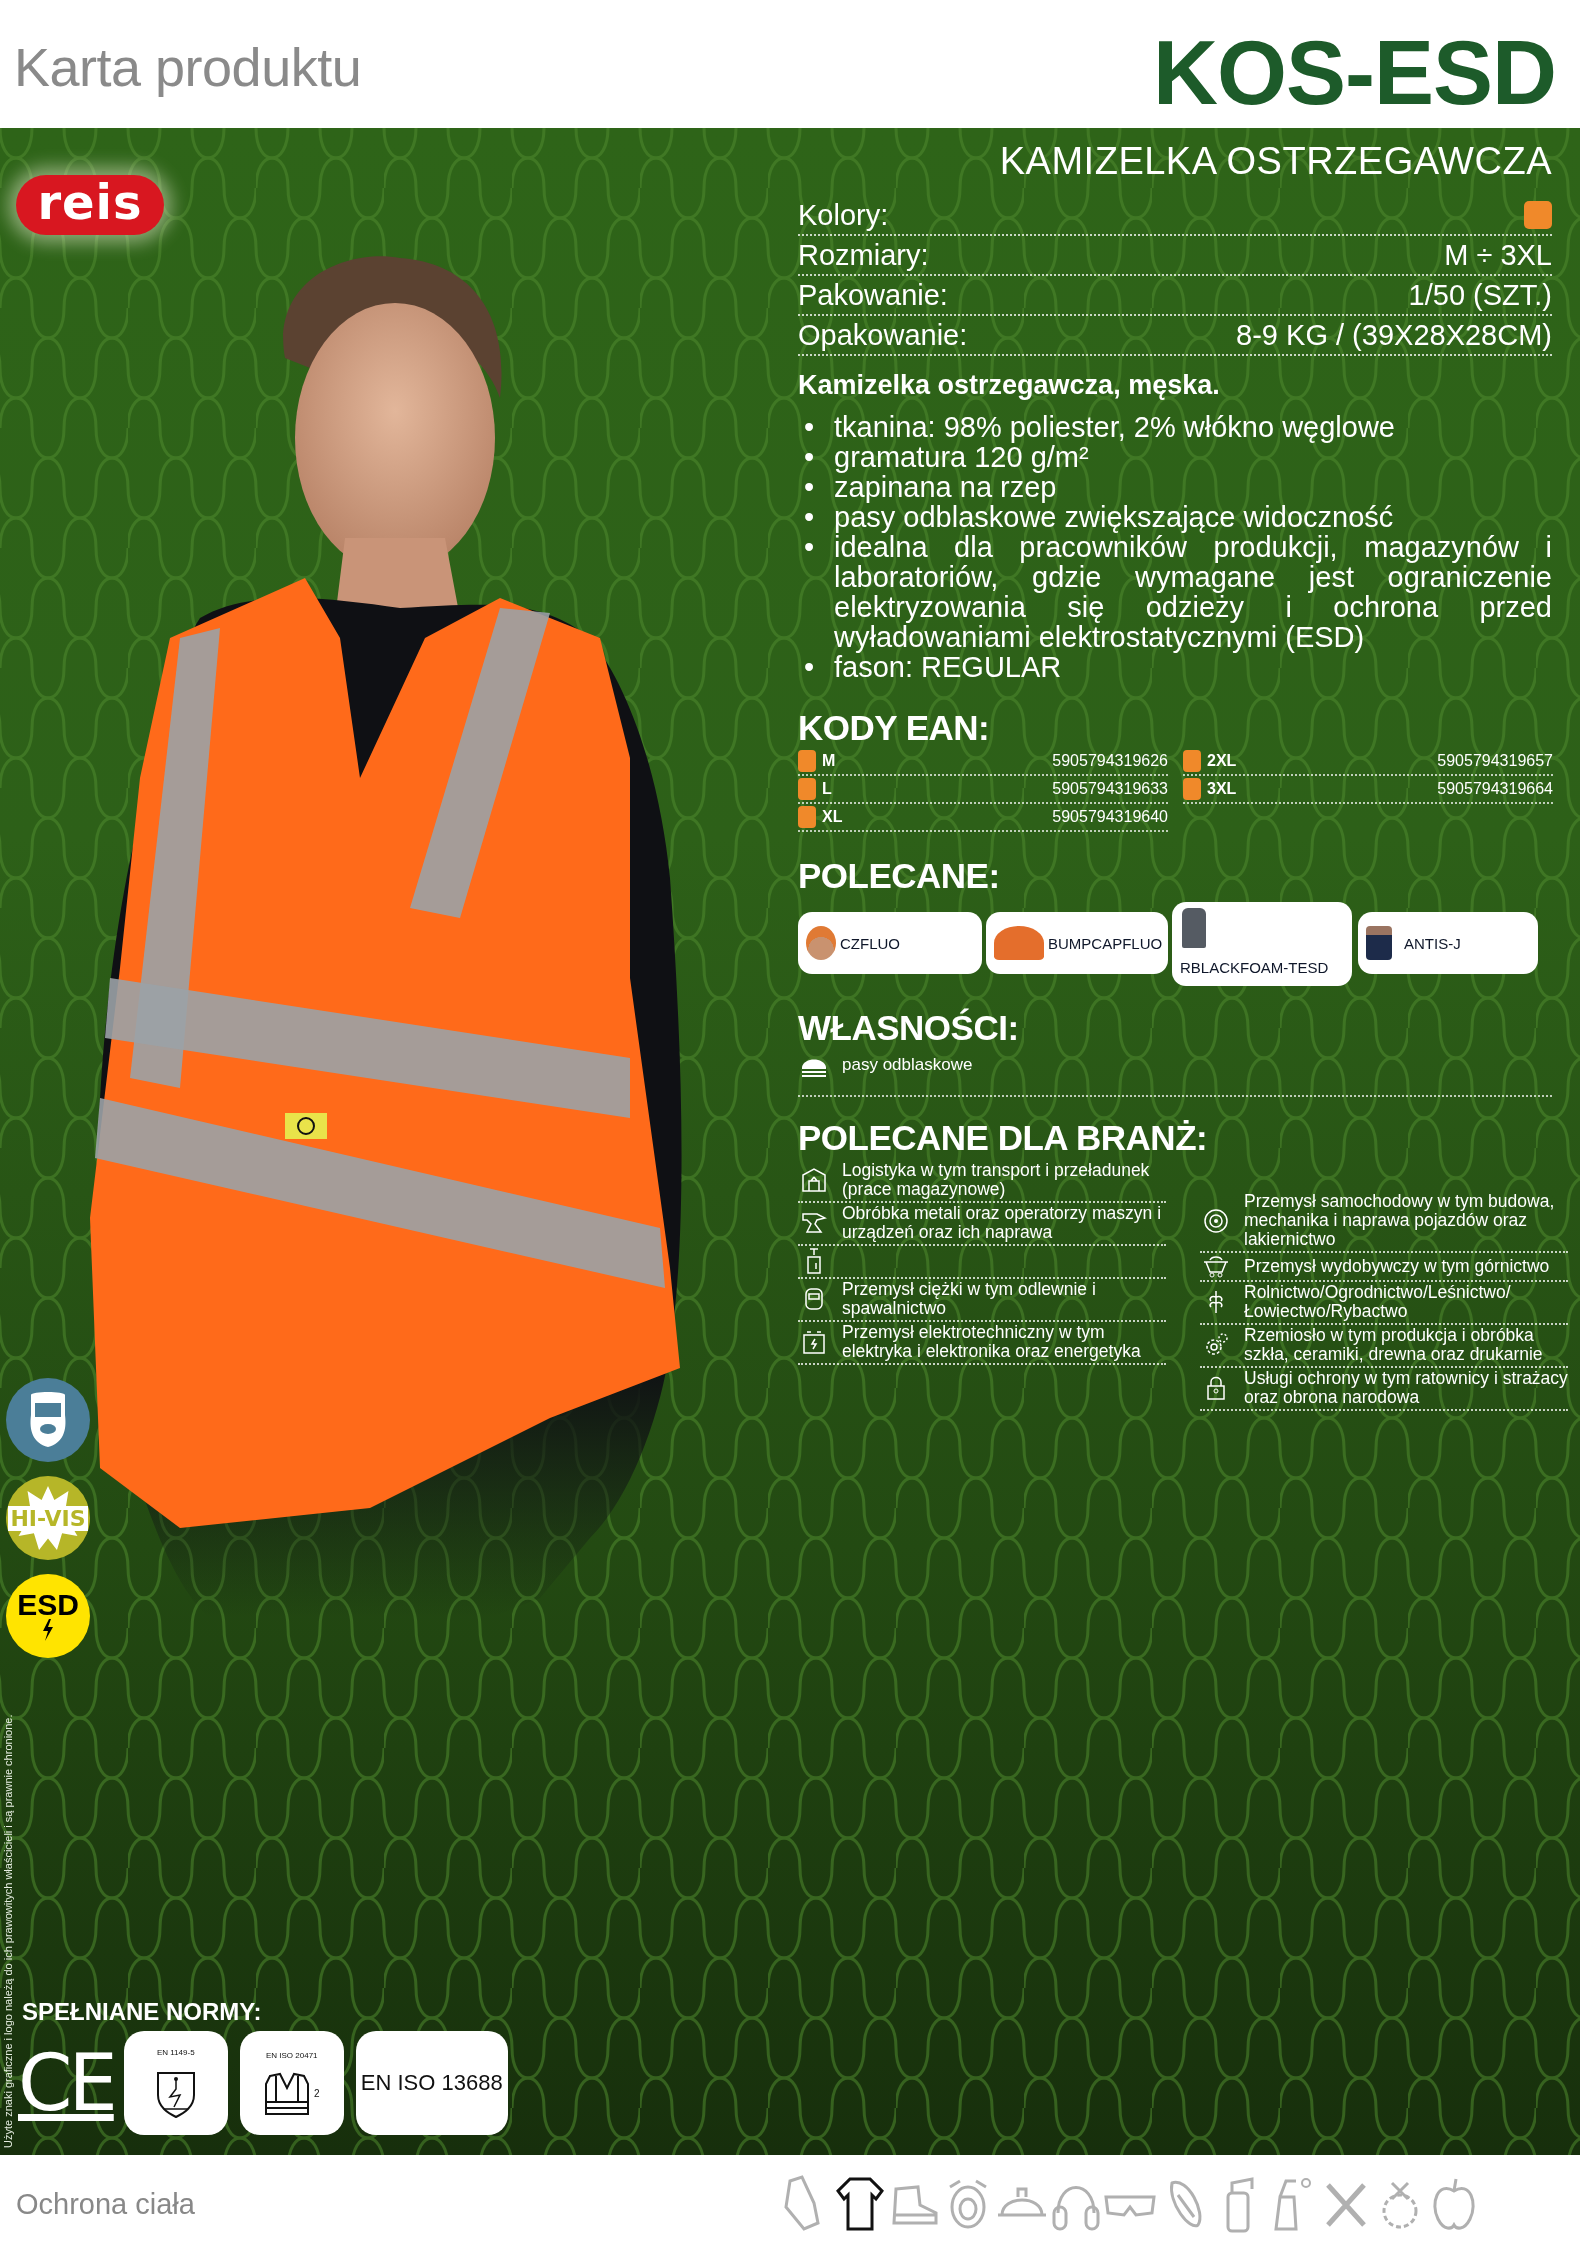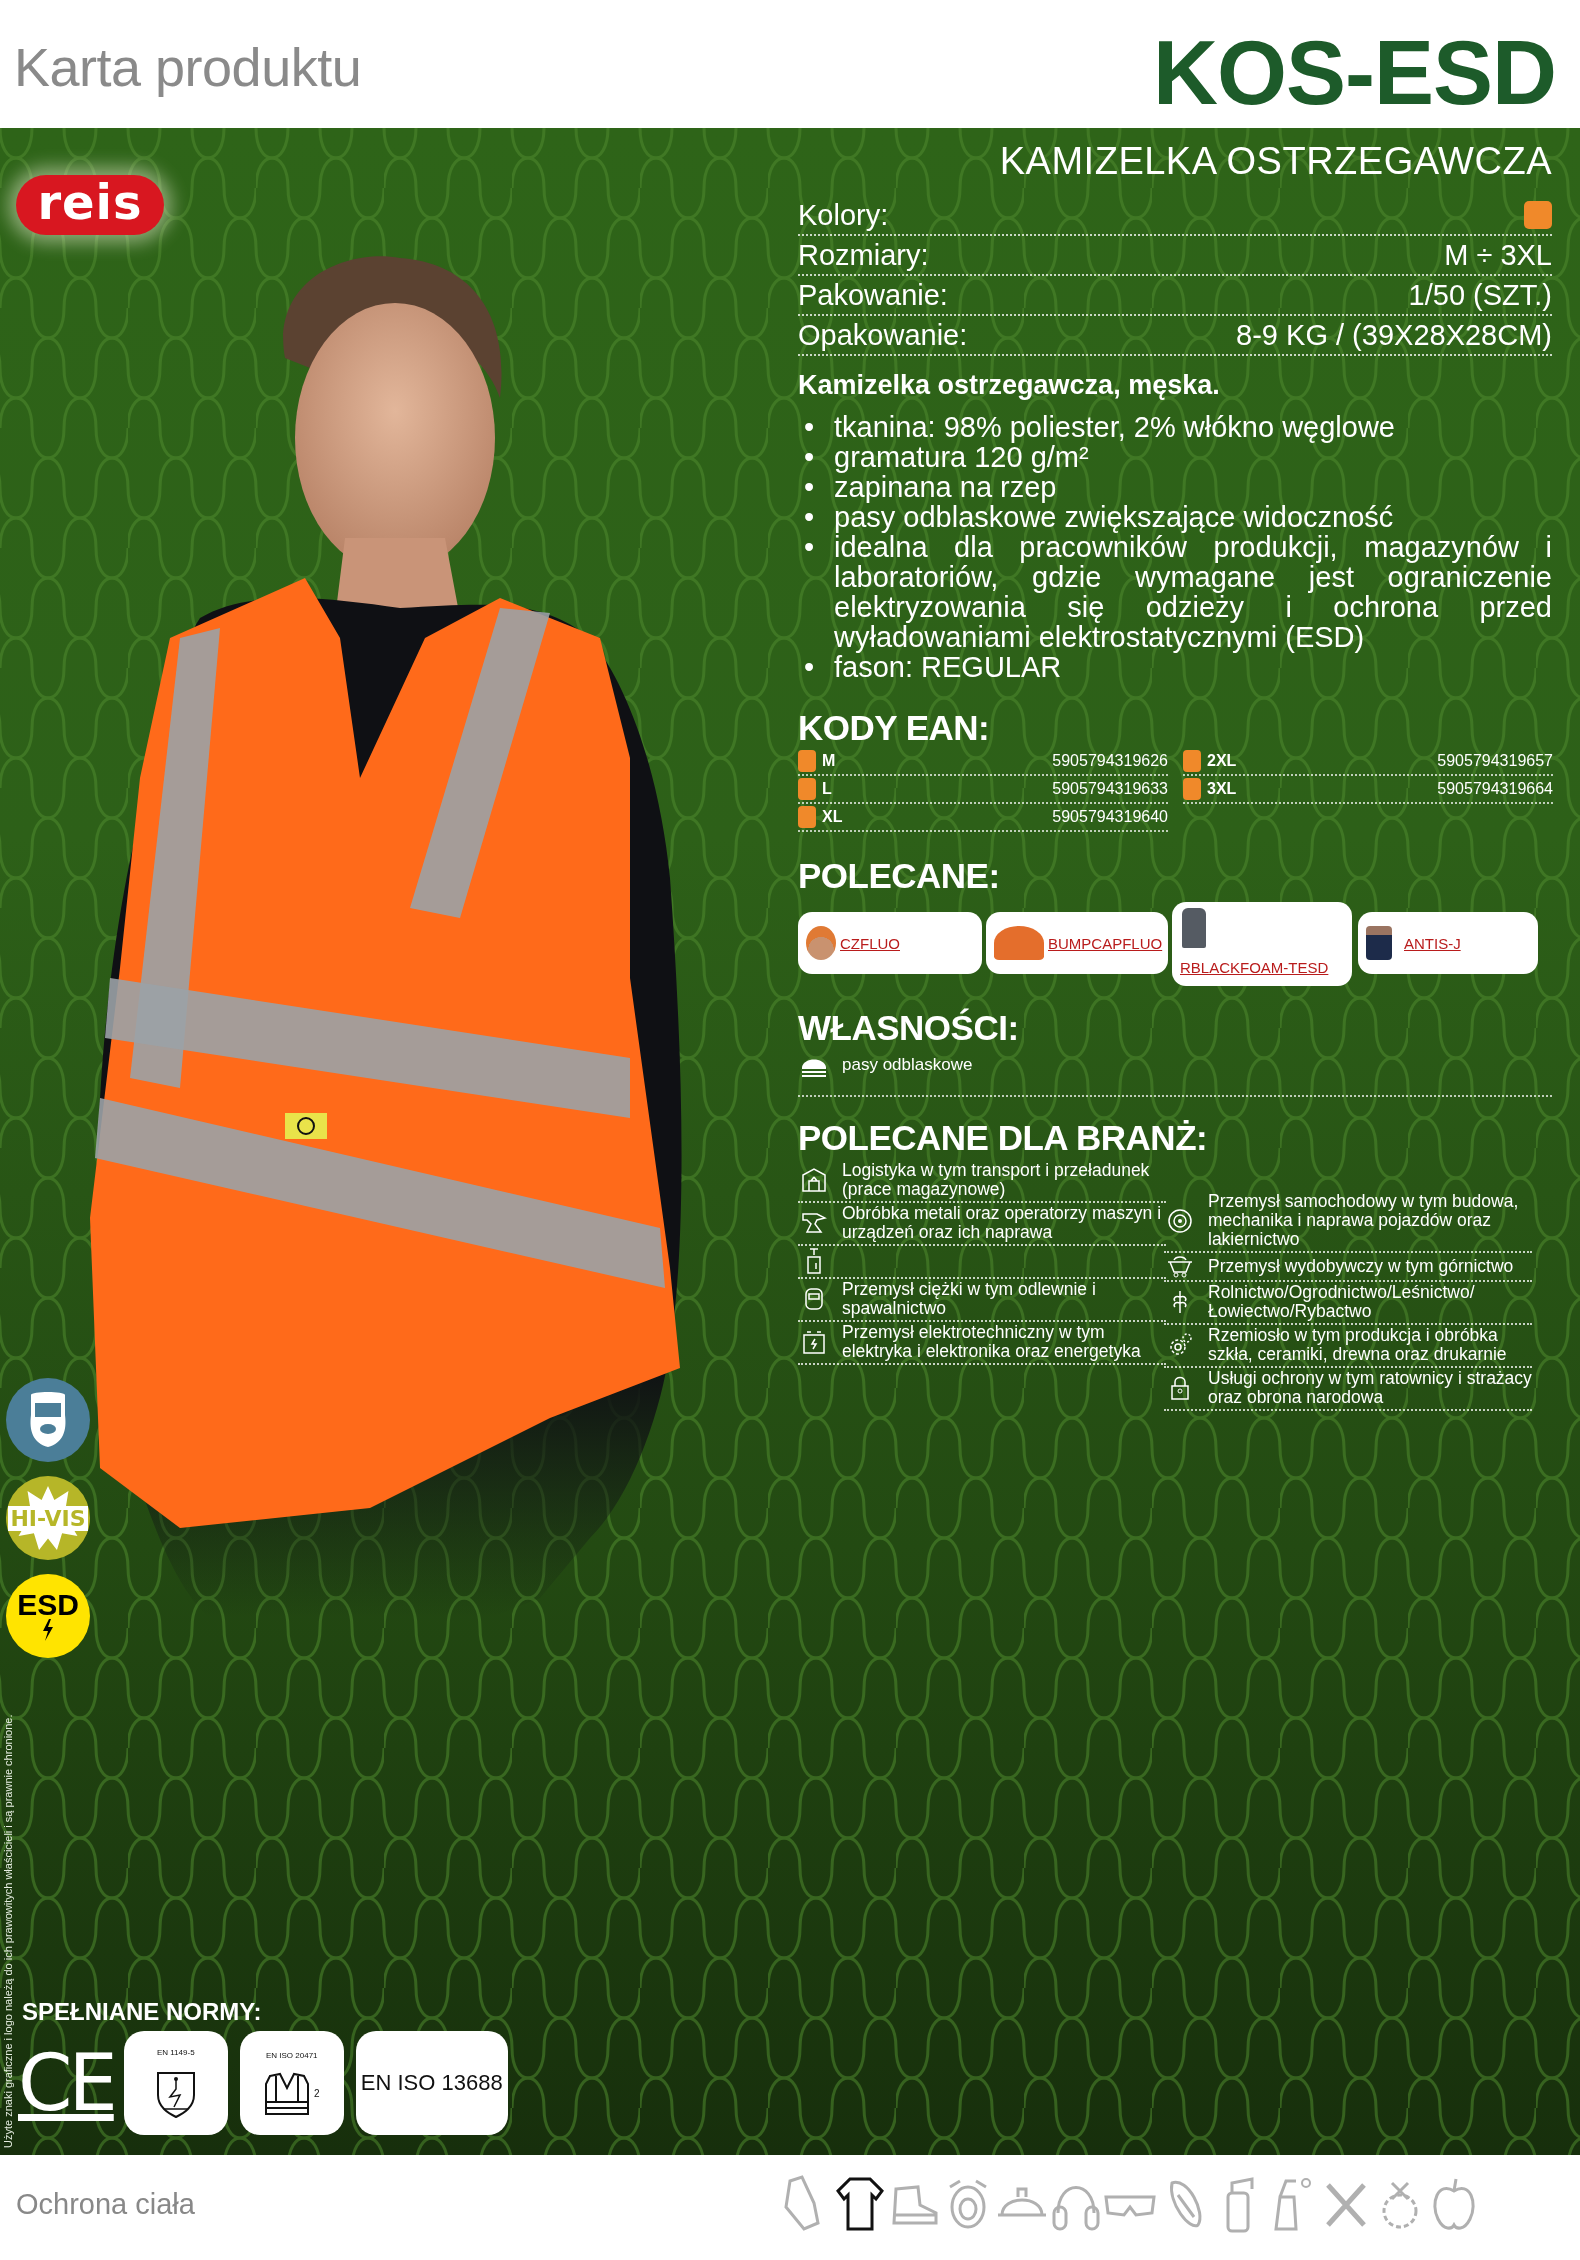--- a/index.html
+++ b/index.html
@@ -50,21 +50,21 @@
   .section-title { position: absolute; left: 0; font-size: 35px; font-weight: 700; letter-spacing: -0.5px; }
 
   .ean-grid { position: absolute; left: 0; top: 620px; width: 754px; }
   .ean-col { position: absolute; top: 0; width: 370px; }
   .ean-row { display: flex; align-items: center; height: 28px; border-bottom: 2px dotted rgba(255,255,255,0.7); font-size: 16px; }
   .ean-row .sw { width: 18px; height: 22px; border-radius: 4px; background: #f0892a; margin-right: 6px; }
   .ean-row .size { font-weight: 700; flex: 1; }
   .ean-row .code { text-align: right; }
 
   .rec { position: absolute; left: 0; top: 774px; width: 754px; height: 90px; }
-  .rec-card { position: absolute; top: 10px; height: 62px; background: #fff; border-radius: 14px; color: #b91c1c; font-size: 15px; display: flex; align-items: center; padding-left: 8px; text-decoration: underline; }
+  .rec-card { position: absolute; top: 10px; height: 62px; background: #fff; border-radius: 14px; color: #0f172a; font-size: 15px; display: flex; align-items: center; padding-left: 8px; }
   .rec-card.tall { top: 0; height: 84px; align-items: flex-end; padding-bottom: 10px; }
   .rec-thumb { width: 30px; height: 34px; border-radius: 50%; margin-right: 4px; flex: none; }
 
   .prop-row { position: absolute; left: 0; top: 927px; width: 754px; height: 42px; border-bottom: 2px dotted rgba(255,255,255,0.7); display: flex; align-items: flex-start; font-size: 17px; }
   .prop-row svg { margin-right: 14px; margin-left: 2px; }
 
   .ind-col { position: absolute; top: 1032px; width: 368px; }
   .ind-row { display: flex; align-items: center; border-bottom: 2px dotted rgba(255,255,255,0.75); font-size: 17.5px; line-height: 19px; padding: 1px 0 2px; }
   .ind-row .ic { width: 32px; flex: none; display: flex; justify-content: center; margin-right: 12px; }
 
@@ -292,21 +292,21 @@
       <div class="ind-row">
         <span class="ic">
             <svg width="26" height="26" viewBox="0 0 26 26">
               <path d="M3 6 L23 6 L23 24 L3 24 Z M6 3 L10 3 M16 3 L20 3 M14 10 L11 15 L15 15 L12 20" fill="none" stroke="#fff" stroke-width="1.5"></path>
             </svg>
           </span>
         <span>Przemysł elektrotechniczny w tym elektryka i elektronika oraz energetyka</span>
       </div>
     </div>
 
-    <div class="ind-col" style="left:366px;top:1063px">
+    <div class="ind-col" style="left:402px;top:1063px">
       <div class="ind-row">
         <span class="ic">
             <svg width="28" height="28" viewBox="0 0 28 28">
               <circle cx="14" cy="14" r="11" fill="none" stroke="#fff" stroke-width="1.5"></circle>
               <circle cx="14" cy="14" r="6" fill="none" stroke="#fff" stroke-width="1.5"></circle>
               <circle cx="14" cy="14" r="2" fill="#fff"></circle>
             </svg>
           </span>
         <span>Przemysł samochodowy w tym budowa, mechanika i naprawa pojazdów oraz lakiernictwo</span>
       </div>

